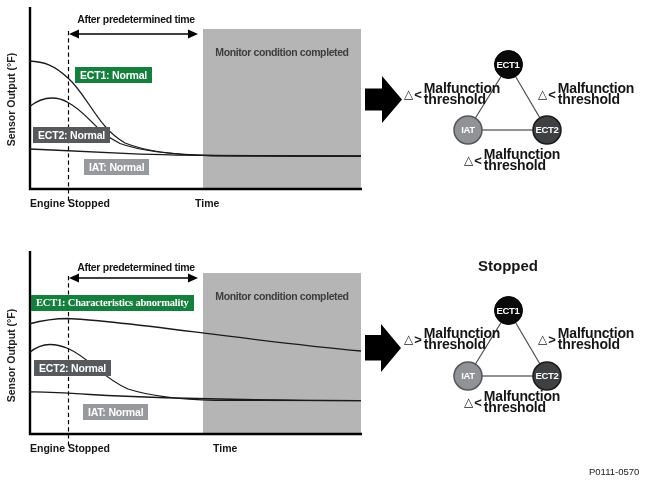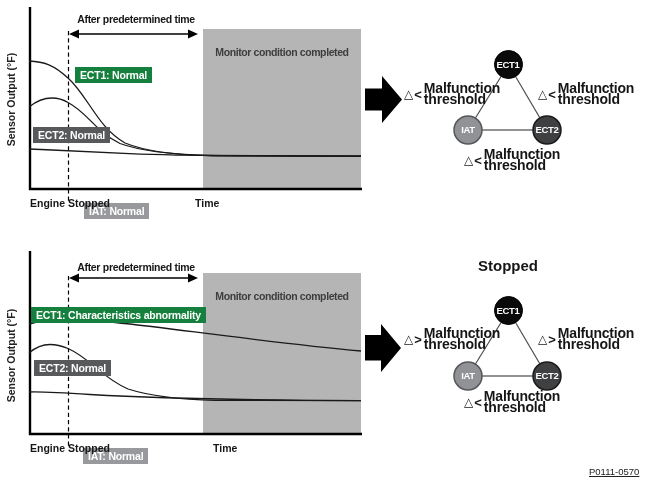--- a/index.html
+++ b/index.html
@@ -7,21 +7,21 @@
           font-family:"Liberation Sans",sans-serif;overflow:hidden;}
   svg{position:absolute;left:0;top:0;}
   .txt{position:absolute;color:#161616;font-weight:bold;font-size:10.5px;line-height:12px;white-space:nowrap;}
   .after-label{width:128px;text-align:center;letter-spacing:-0.3px;}
   .monitor-label{width:158px;text-align:center;color:#3d3d3d;letter-spacing:-0.4px;}
   .yaxis-label{width:120px;height:13px;text-align:center;transform:rotate(-90deg);color:#222;}
   .series-label{position:absolute;color:#ffffff;font-weight:bold;font-size:10.5px;height:16px;
                 line-height:16px;padding:0 5px;white-space:nowrap;letter-spacing:-0.2px;}
   .bg-black{background:#15803d;}
   .bg-dgray{background:#58595b;text-align:right;}
-  .bg-mgray{background:#97999c;margin-top:44px;}
+  .bg-mgray{background:#97999c;}
   .title{font-size:15px;width:110px;text-align:center;}
   .node-label{position:absolute;width:40px;text-align:center;color:#fff;font-weight:bold;
               font-size:9.5px;line-height:10px;letter-spacing:-0.3px;}
   .annot{position:absolute;display:flex;align-items:center;color:#161616;font-weight:bold;}
   .annot .sym{font-size:12px;font-weight:normal;margin-right:1px;
               font-family:"DejaVu Sans","Liberation Sans",sans-serif;line-height:12px;}
   .annot .cmp{font-size:13px;margin-right:2px;line-height:13px;}
   .annot .lines{font-size:14px;line-height:11px;letter-spacing:-0.2px;white-space:nowrap;}
   .code{position:absolute;font-size:9.5px;color:#222;white-space:nowrap;}
 </style>
@@ -83,21 +83,21 @@
   <div class="txt monitor-label" style="left:203px;top:46px;">Monitor condition completed</div>
   <div class="series-label bg-black" style="left:75px;top:67px;">ECT1: Normal</div>
   <div class="series-label bg-dgray" style="left:33px;top:127px;">ECT2: Normal</div>
   <div class="series-label bg-mgray" style="left:84px;top:159px;">IAT: Normal</div>
   <div class="txt" style="left:30px;top:197px;">Engine Stopped</div>
   <div class="txt" style="left:195px;top:197px;">Time</div>
 
   <div class="txt yaxis-label" style="left:-49px;top:349px;">Sensor Output (°F)</div>
   <div class="txt after-label" style="left:72px;top:261px;">After predetermined time</div>
   <div class="txt monitor-label" style="left:203px;top:290px;">Monitor condition completed</div>
-  <div class="series-label bg-black" style="left:31px;top:307px;">ECT1: Characteristics abnormality</div>
+  <div class="series-label bg-black" style="left:31px;top:295px;font-family:Liberation Serif, serif;">ECT1: Characteristics abnormality</div>
   <div class="series-label bg-dgray" style="left:34px;top:360px;">ECT2: Normal</div>
   <div class="series-label bg-mgray" style="left:83px;top:404px;">IAT: Normal</div>
   <div class="txt" style="left:30px;top:442px;">Engine Stopped</div>
   <div class="txt" style="left:213px;top:442px;">Time</div>
 
   <div class="node-label" style="left:488px;top:59.5px;">ECT1</div>
   <div class="node-label" style="left:448px;top:125px;">IAT</div>
   <div class="node-label" style="left:527px;top:125px;">ECT2</div>
 
   <div class="annot" style="left:404px;top:83px;">
@@ -130,14 +130,14 @@
     <span class="sym">△</span>
     <span class="cmp">&gt;</span>
     <span class="lines"><span>Malfunction</span><br><span>threshold</span></span>
   </div>
   <div class="annot" style="left:464px;top:391px;">
     <span class="sym">△</span>
     <span class="cmp">&lt;</span>
     <span class="lines"><span>Malfunction</span><br><span>threshold</span></span>
   </div>
 
-  <div class="code" style="left:589px;top:466px;text-decoration:underline;">P0111-0570</div>
+  <div class="code" style="left:589px;top:466px;">P0111-0570</div>
 </div>
 
 </body></html>

